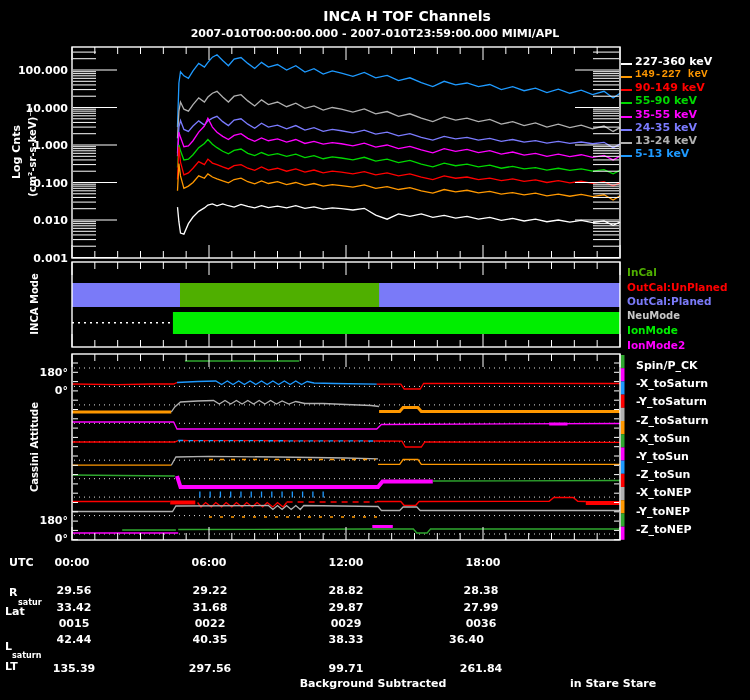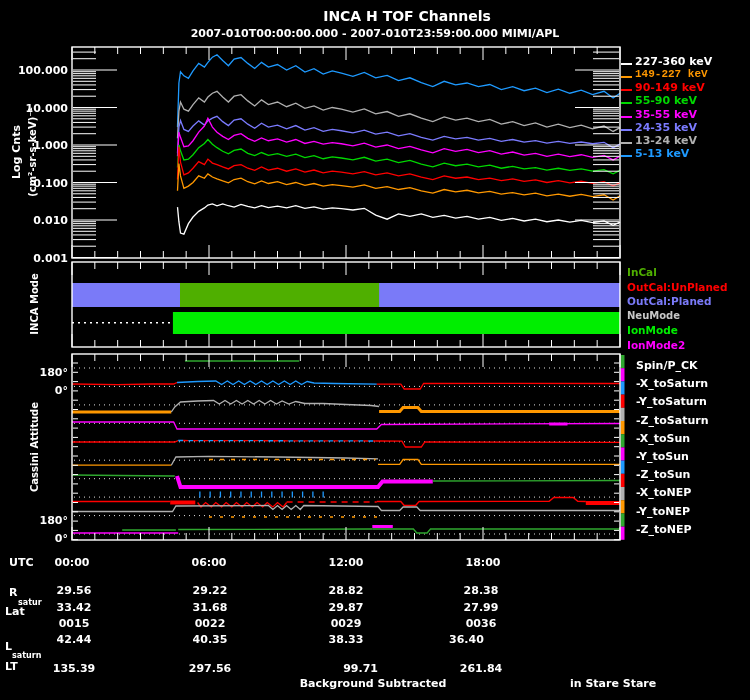--- a/index.html
+++ b/index.html
@@ -460,21 +460,21 @@
       <div class="lbl" style="left:42px;top:617px;width:64px;text-align:center;">0015</div>
       <div class="lbl" style="left:178px;top:617px;width:64px;text-align:center;">0022</div>
       <div class="lbl" style="left:314px;top:617px;width:64px;text-align:center;">0029</div>
       <div class="lbl" style="left:449px;top:617px;width:64px;text-align:center;">0036</div>
       <div class="lbl" style="left:42px;top:633px;width:64px;text-align:center;">42.44</div>
       <div class="lbl" style="left:178px;top:633px;width:64px;text-align:center;">40.35</div>
       <div class="lbl" style="left:314px;top:633px;width:64px;text-align:center;">38.33</div>
       <div class="lbl" style="left:449px;top:633px;width:64px;">36.40</div>
       <div class="lbl" style="left:42px;top:662px;width:64px;text-align:center;">135.39</div>
       <div class="lbl" style="left:178px;top:662px;width:64px;text-align:center;">297.56</div>
-      <div class="lbl" style="left:314px;top:662px;width:64px;text-align:right;">99.71</div>
+      <div class="lbl" style="left:314px;top:662px;width:64px;text-align:center;">99.71</div>
       <div class="lbl" style="left:449px;top:662px;width:64px;text-align:center;">261.84</div>
       <div class="lbl" style="left:9px;top:586px;">R</div>
       <div class="lbl" style="left:18px;top:598px;font-size:8px;">satur</div>
       <div class="lbl" style="left:5px;top:605px;">Lat</div>
       <div class="lbl" style="left:5px;top:644px;margin-top:16px;">LT</div>
       <div class="lbl" style="left:5px;top:640px;">L</div>
       <div class="lbl" style="left:12px;top:651px;font-size:8px;">saturn</div>
     </div>
 </div>
 

